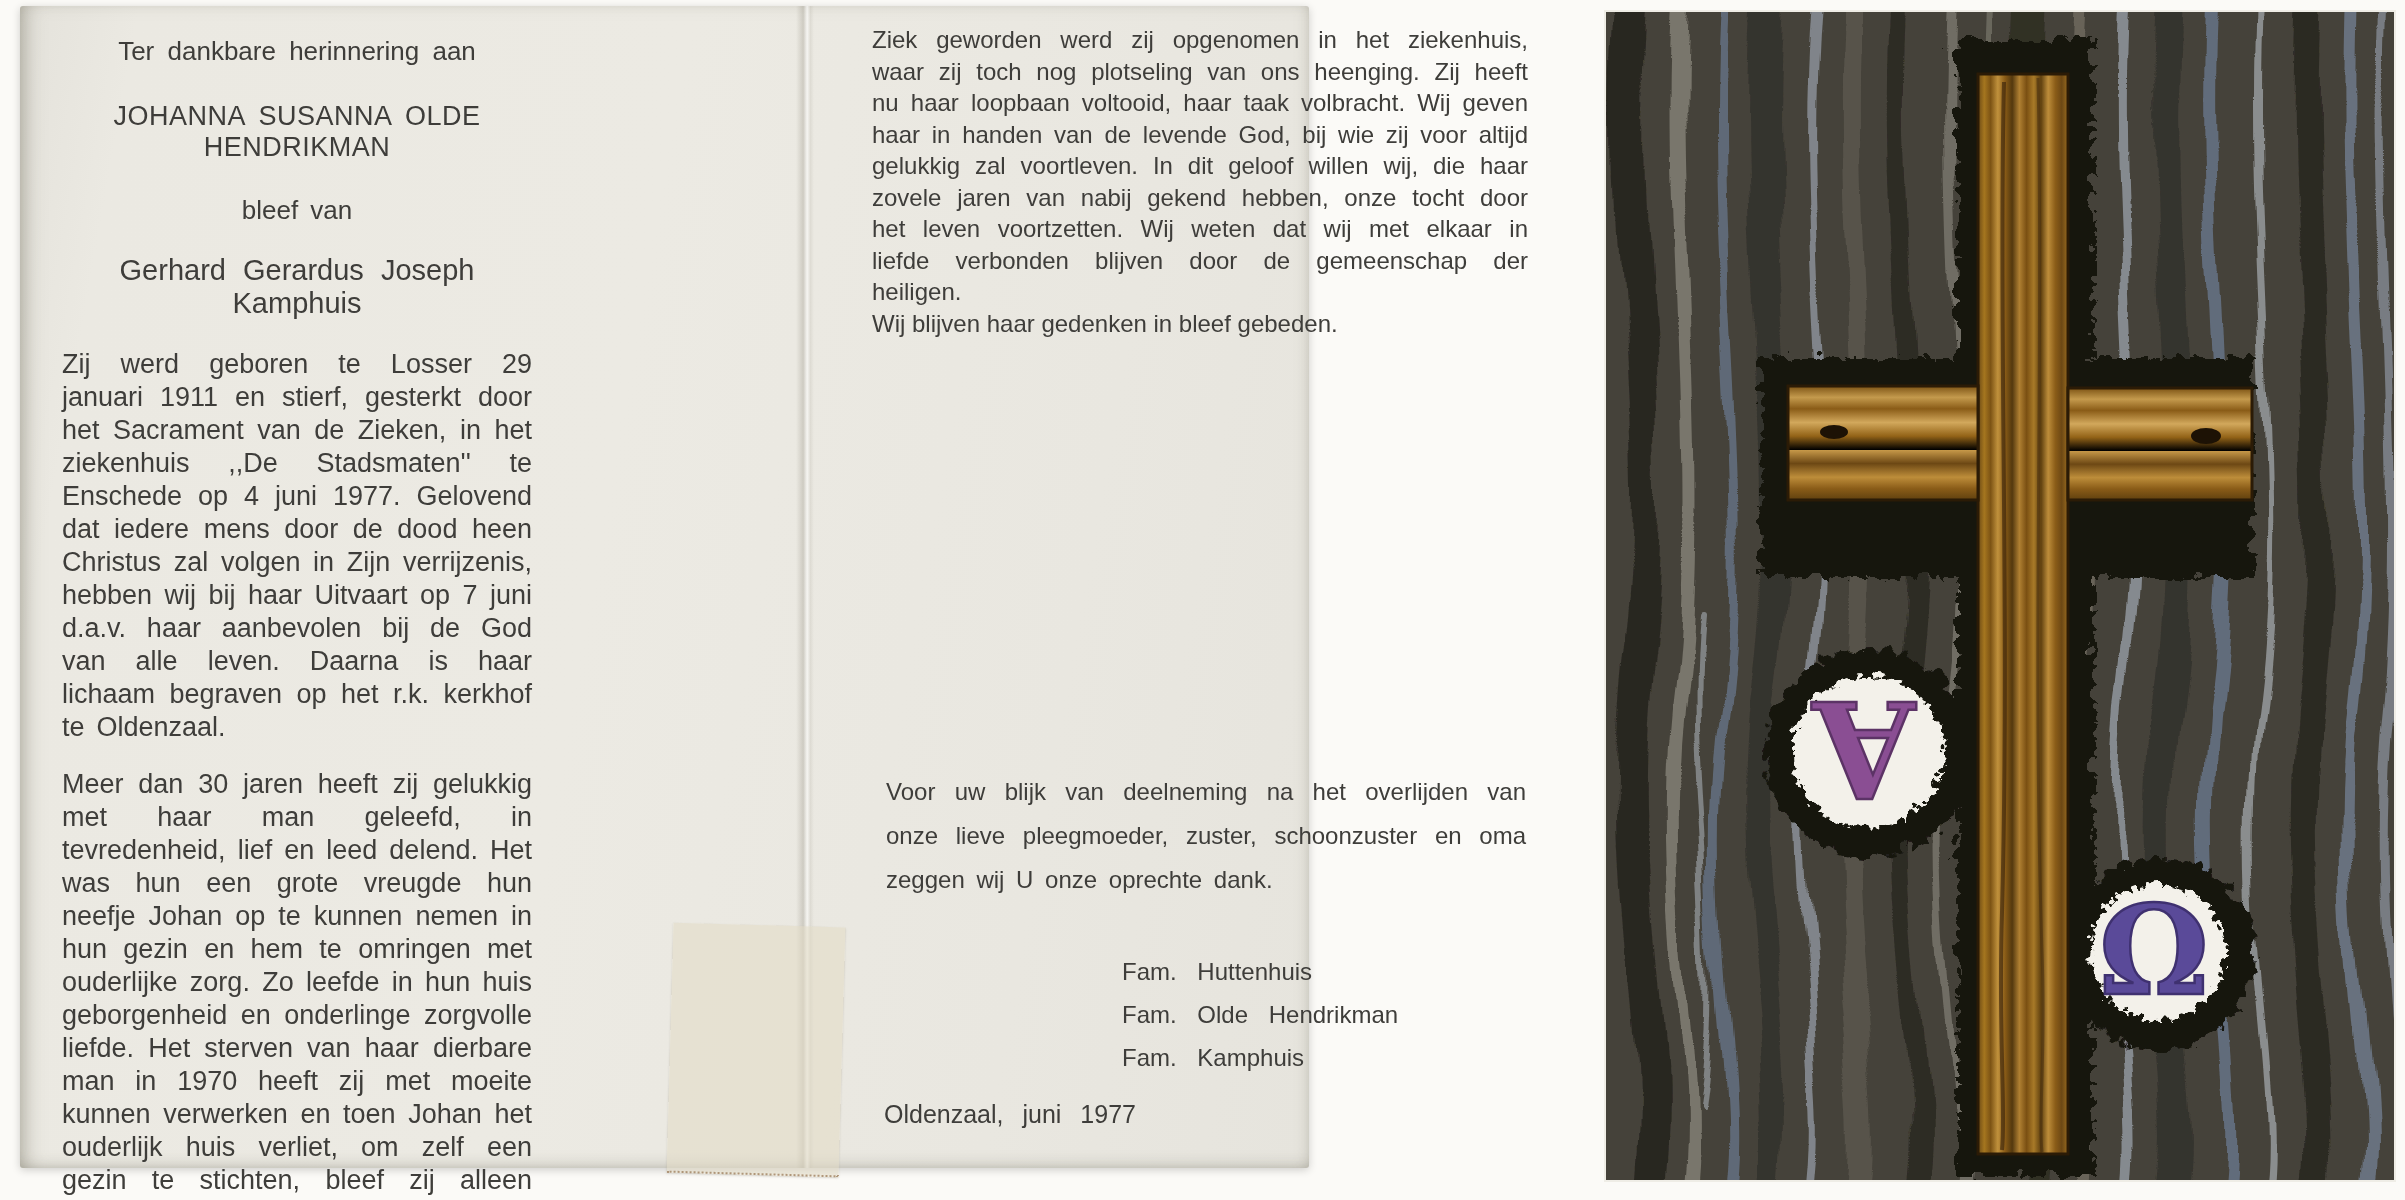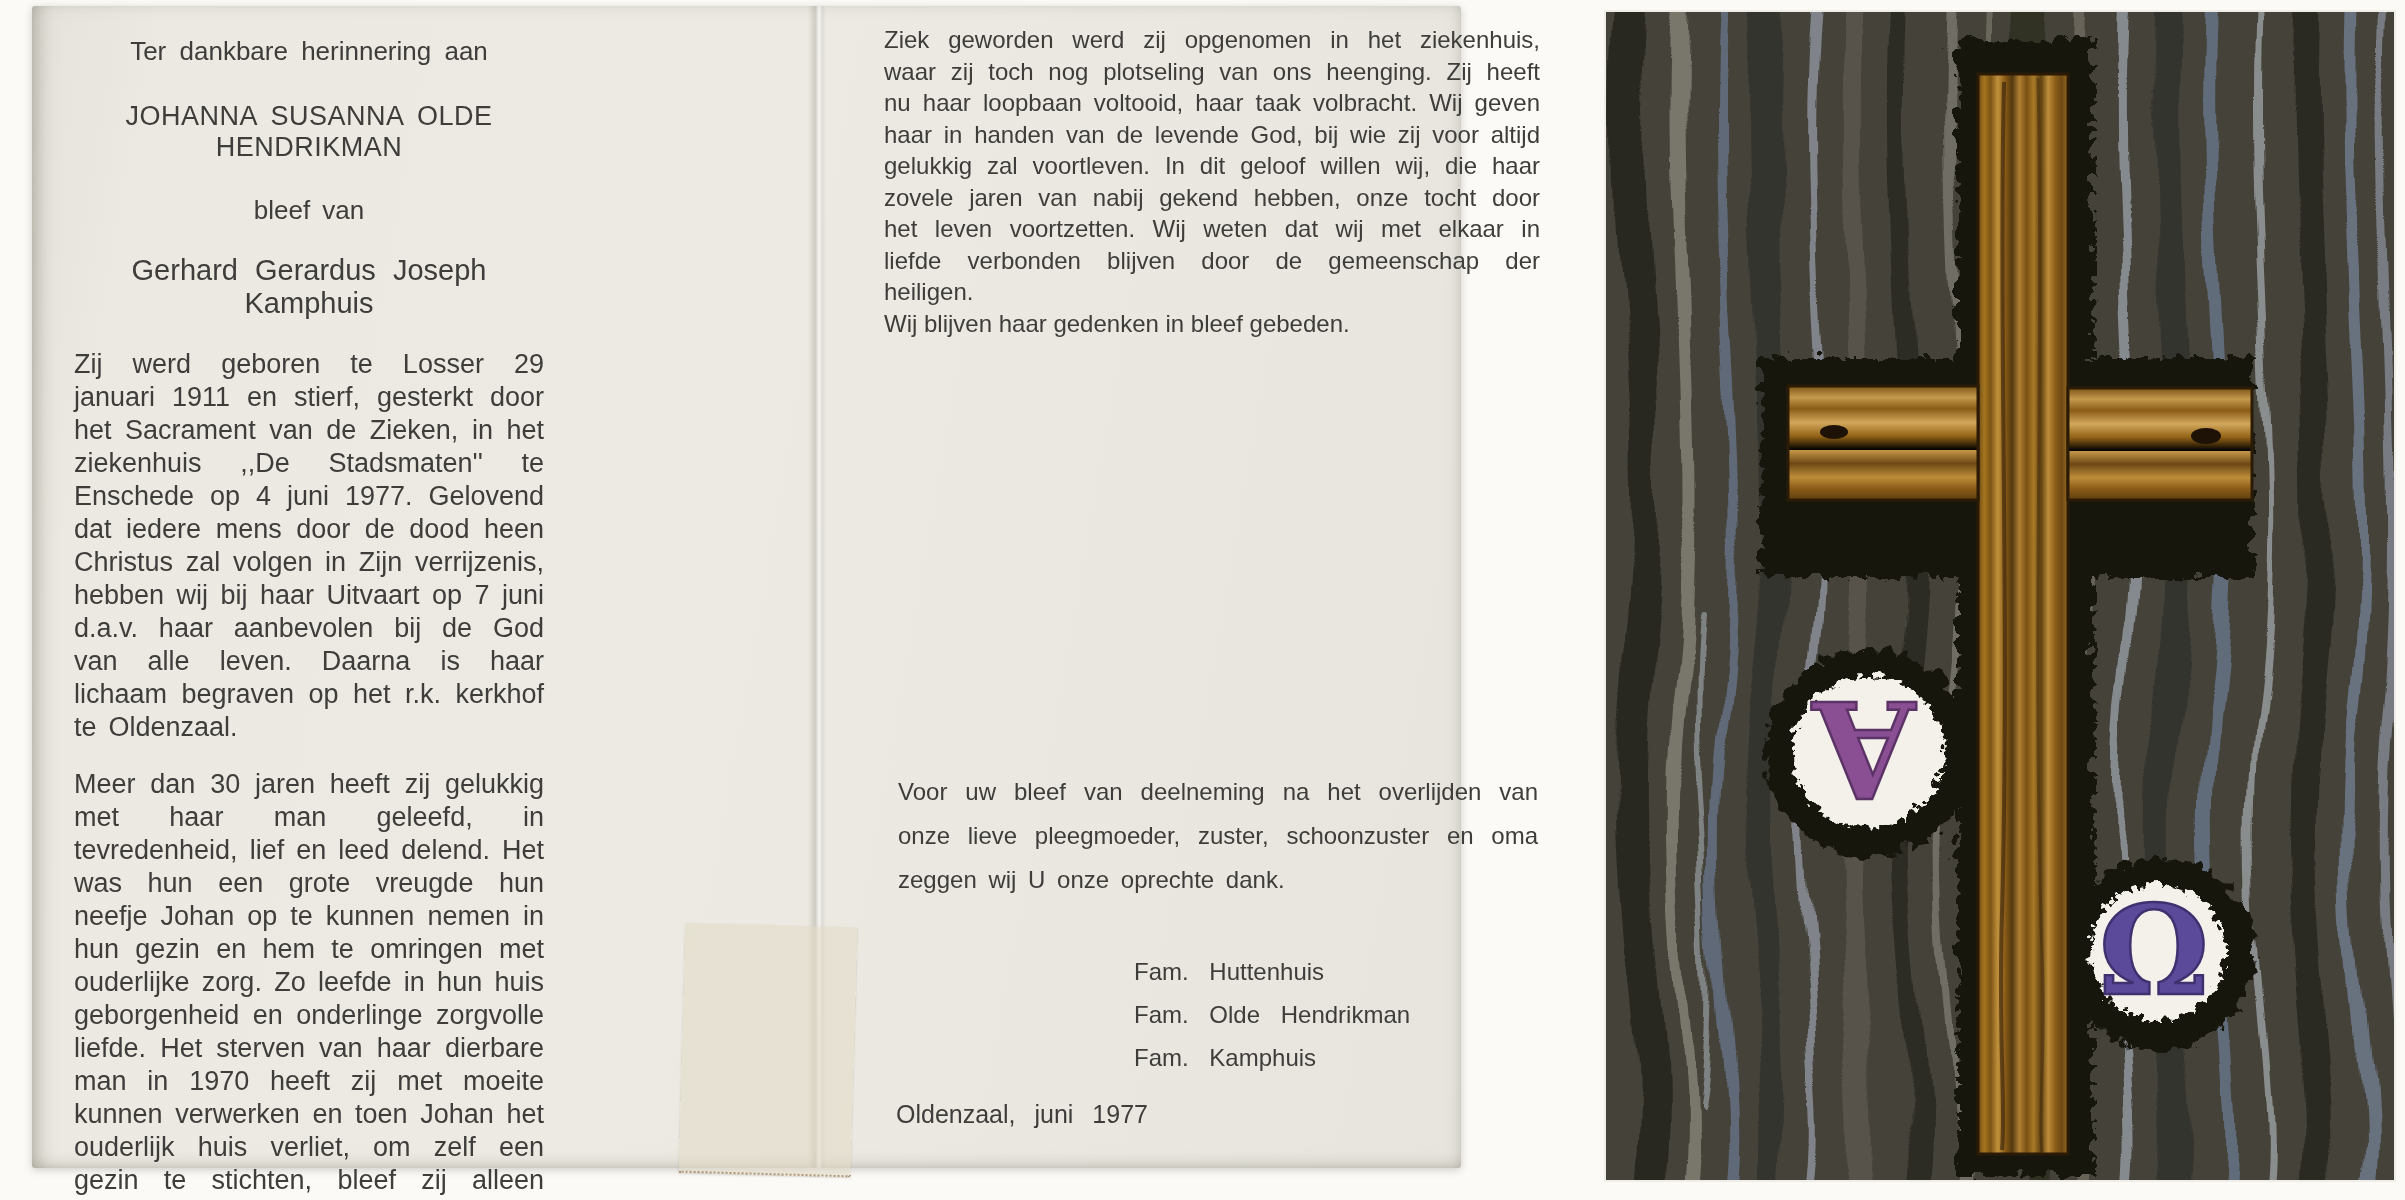--- a/index.html
+++ b/index.html
@@ -4,21 +4,21 @@
 <style>
   html,body{margin:0;padding:0;}
   body{
     width:2405px;height:1200px;position:relative;overflow:hidden;
     background:#fbfaf7;
     font-family:"Liberation Sans", sans-serif;
     -webkit-font-smoothing:antialiased;
   }
   
   .card{
-    position:absolute;left:32px;top:6px;width:1429px;height:1162px;
+    position:absolute;left:20px;top:6px;width:1289px;height:1162px;
     background:linear-gradient(100deg,#e4e2db 0%,#ebe9e2 8%,#eceae3 45%,#e9e7e0 78%,#e6e4dd 100%);
     border-radius:3px;
     box-shadow:inset 14px 0 22px -12px rgba(110,105,90,.55),
                inset -8px 0 16px -10px rgba(110,105,90,.35),
                inset 0 -10px 18px -12px rgba(110,105,90,.35),
                0 2px 8px rgba(0,0,0,.18);
   }
   .fold{
     position:absolute;left:776px;top:0;width:18px;height:100%;
     background:linear-gradient(90deg,rgba(130,125,110,0) 0%,rgba(130,125,110,.28) 40%,rgba(255,255,255,.55) 62%,rgba(130,125,110,.12) 80%,rgba(130,125,110,0) 100%);
@@ -71,21 +71,21 @@
     <div class="center name-line">JOHANNA SUSANNA OLDE HENDRIKMAN</div>
     <div class="center weduwe-line">bleef van</div>
     <div class="center spouse-line">Gerhard Gerardus Joseph Kamphuis</div>
     <p class="para">Zij werd geboren te Losser 29 januari 1911 en stierf, gesterkt door het Sacrament van de Zieken, in het ziekenhuis ,,De Stadsmaten'' te Enschede op 4 juni 1977. Gelovend dat iedere mens door de dood heen Christus zal volgen in Zijn verrijzenis, hebben wij bij haar Uitvaart op 7 juni d.a.v. haar aanbevolen bij de God van alle leven. Daarna is haar lichaam begraven op het r.k. kerkhof te Oldenzaal.</p>
     <p class="para" style="margin-top:24px">Meer dan 30 jaren heeft zij gelukkig met haar man geleefd, in tevredenheid, lief en leed delend. Het was hun een grote vreugde hun neefje Johan op te kunnen nemen in hun gezin en hem te omringen met ouderlijke zorg. Zo leefde in hun huis geborgenheid en onderlinge zorgvolle liefde. Het sterven van haar dierbare man in 1970 heeft zij met moeite kunnen verwerken en toen Johan het ouderlijk huis verliet, om zelf een gezin te stichten, bleef zij alleen achter, maar bleef vol belangstelling voor zijn gezin met de beide kinderen. Eenvoud, godsdienstzin en een belangstellend contact met haar familie kenmerkten haar karakter.</p>
   </div>
 
   <div class="text-col col-right">
     <p class="para-r">Ziek geworden werd zij opgenomen in het ziekenhuis, waar zij toch nog plotseling van ons heenging. Zij heeft nu haar loopbaan voltooid, haar taak volbracht. Wij geven haar in handen van de levende God, bij wie zij voor altijd gelukkig zal voortleven. In dit geloof willen wij, die haar zovele jaren van nabij gekend hebben, onze tocht door het leven voortzetten. Wij weten dat wij met elkaar in liefde verbonden blijven door de gemeenschap der heiligen.</p>
     <p class="gebeden-line">Wij blijven haar gedenken in bleef gebeden.</p>
-    <p class="thanks">Voor uw bleef van deelneming na het overlijden van onze lieve pleegmoeder, zuster, schoonzuster en oma zeggen wij U onze oprechte dank.</p>
+    <p class="thanks">Voor uw blijk van deelneming na het overlijden van onze lieve pleegmoeder, zuster, schoonzuster en oma zeggen wij U onze oprechte dank.</p>
     <div class="families">
       <div>Fam. Huttenhuis</div>
       <div>Fam. Olde Hendrikman</div>
       <div>Fam. Kamphuis</div>
     </div>
     <div class="closing">Oldenzaal, juni 1977</div>
   </div>
 </div>
 
 <div class="art">

